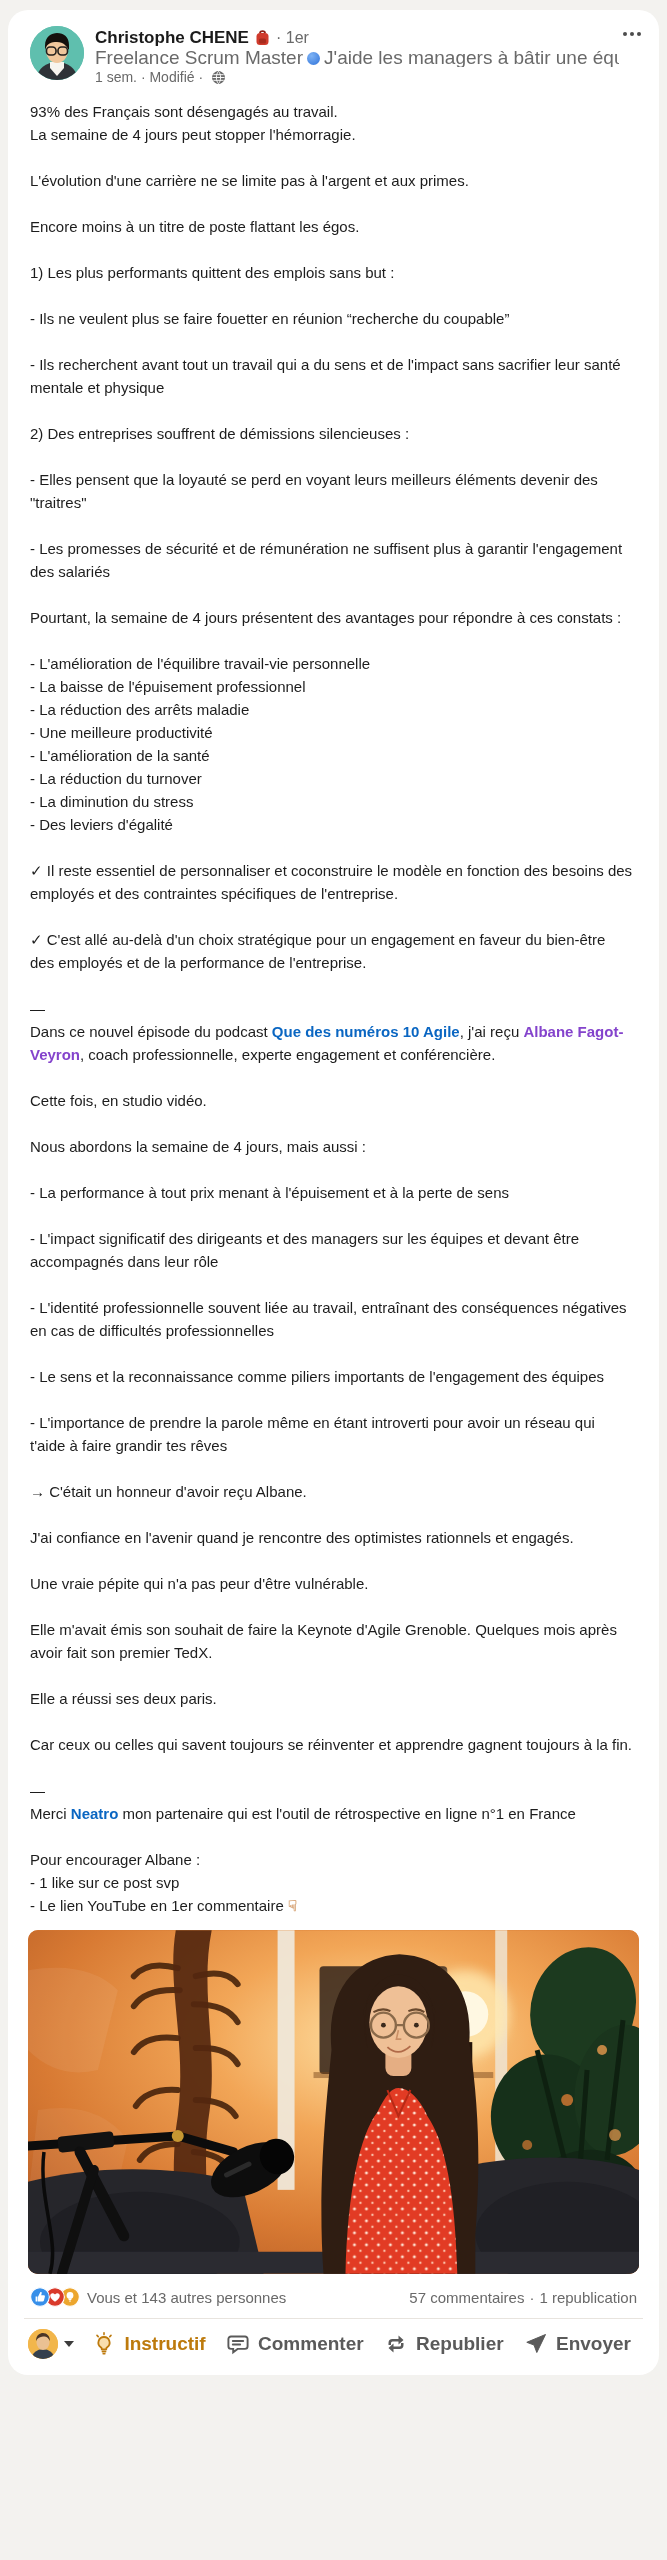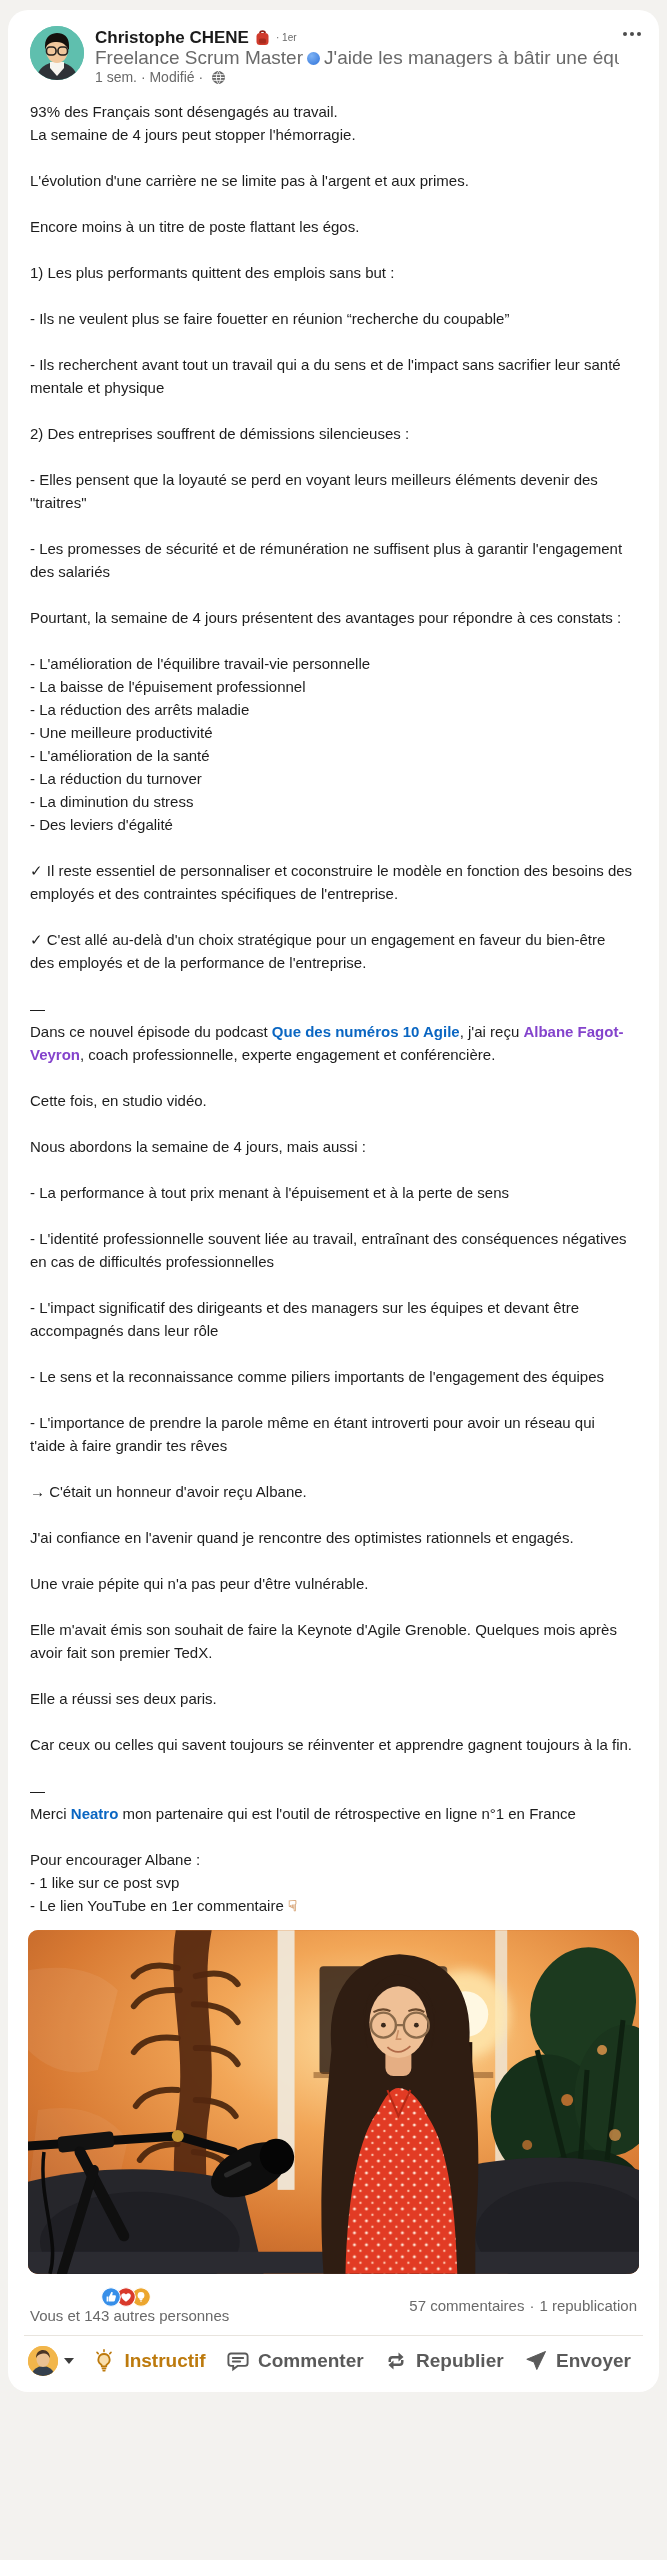--- a/index.html
+++ b/index.html
@@ -7,41 +7,41 @@
     width:667px;height:2560px;background:#f3f2ef;overflow:hidden;
     font-family:"Liberation Sans",sans-serif;-webkit-font-smoothing:antialiased;
   }
   .card{margin:10px 8px 8px 8px;background:#fff;border-radius:20px;position:relative;padding-bottom:4px;}
 
   
   .hdr{display:flex;padding:16px 40px 6px 22px;position:relative;}
   .avatar{width:54px;height:54px;border-radius:50%;overflow:hidden;flex:none;background:#5fbfae;}
   .hinfo{margin-left:11px;padding-top:1px;min-width:0;}
   .nrow{font-size:17px;font-weight:700;color:#1b1b1b;display:flex;align-items:center;gap:6px;line-height:21px;}
-  .degree{color:#696969;font-weight:400;font-size:10px;}
+  .degree{color:#696969;font-weight:400;font-size:16px;}
   .headline{font-size:19px;color:#696969;margin-top:1px;line-height:18px;display:flex;align-items:center;gap:4px;white-space:nowrap;overflow:hidden;}
   .meta{font-size:14px;color:#696969;margin-top:1px;line-height:18px;display:flex;align-items:center;gap:8px;}
   .overflow{position:absolute;right:16px;top:16px;display:flex;gap:3px;padding:6px 2px;cursor:pointer;}
   .overflow i{width:4px;height:4px;border-radius:50%;background:#4c4c4c;display:block;}
 
   
   .ptext{padding:8px 26px 0 22px;font-size:15px;line-height:23px;color:#1d1d1d;}
   .block{margin-bottom:23px;}
   .block:last-child{margin-bottom:0;}
   .pline{min-height:23px;}
   .b{color:#0a66c2;font-weight:700;text-align:center;}
   .p{color:#8443cc;font-weight:700;}
   .e{color:#d9a87c;font-weight:700;}
 
   
   .pimg{margin:13px 20px 0 20px;width:611px;height:344px;border-radius:10px;overflow:hidden;background:#d87a33;cursor:pointer;}
 
   
   .social{display:flex;justify-content:space-between;align-items:center;padding:13px 22px 11px 22px;font-size:15px;color:#696969;}
-  .sleft{display:flex;align-items:center;cursor:pointer;flex-direction:column;}
+  .sleft{display:flex;align-items:center;cursor:pointer;}
   .badges{display:flex;margin-right:7px;}
   .badge{width:20px;height:20px;border-radius:50%;display:block;}
   .badge + .badge{margin-left:-5px;}
   .sright{display:flex;align-items:center;gap:5px;}
   .sright span{cursor:pointer;}
 
   .divider{height:1px;background:#e8e4de;margin:0 16px;}
 
   
   .acts{display:flex;align-items:center;justify-content:space-between;padding:7px 26px 9px 20px;}
@@ -154,24 +154,24 @@
       <div class="block">
         <div class="pline"><span>Cette fois, en studio vidéo.</span></div>
       </div>
       <div class="block">
         <div class="pline"><span>Nous abordons la semaine de 4 jours, mais aussi :</span></div>
       </div>
       <div class="block">
         <div class="pline"><span>- La performance à tout prix menant à l'épuisement et à la perte de sens</span></div>
       </div>
       <div class="block">
+        <div class="pline"><span>- L'impact significatif des dirigeants et des managers sur les équipes et devant être accompagnés dans leur rôle</span></div>
+      </div>
+      <div class="block">
         <div class="pline"><span>- L'identité professionnelle souvent liée au travail, entraînant des conséquences négatives en cas de difficultés professionnelles</span></div>
-      </div>
-      <div class="block">
-        <div class="pline"><span>- L'impact significatif des dirigeants et des managers sur les équipes et devant être accompagnés dans leur rôle</span></div>
       </div>
       <div class="block">
         <div class="pline"><span>- Le sens et la reconnaissance comme piliers importants de l'engagement des équipes</span></div>
       </div>
       <div class="block">
         <div class="pline"><span>- L'importance de prendre la parole même en étant introverti pour avoir un réseau qui t'aide à faire grandir tes rêves</span></div>
       </div>
       <div class="block">
         <div class="pline"><span>→ C'était un honneur d'avoir reçu Albane.</span></div>
       </div>

